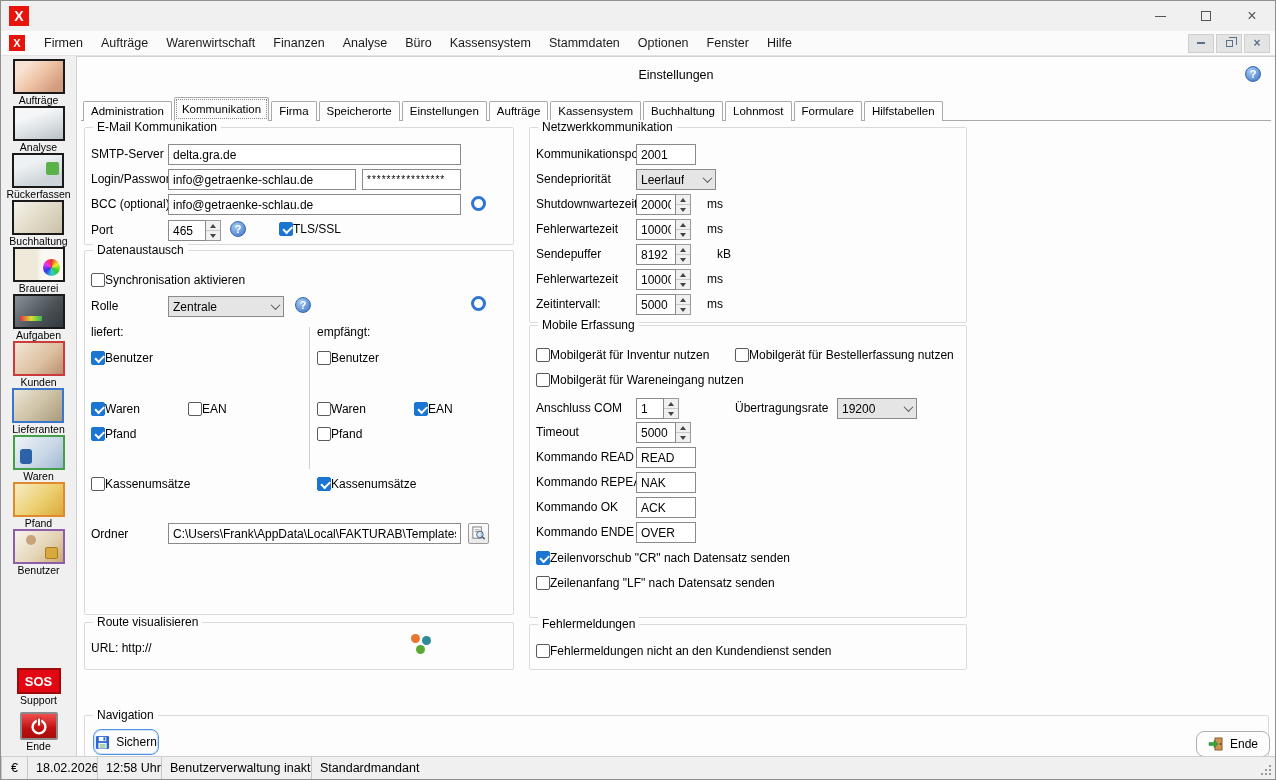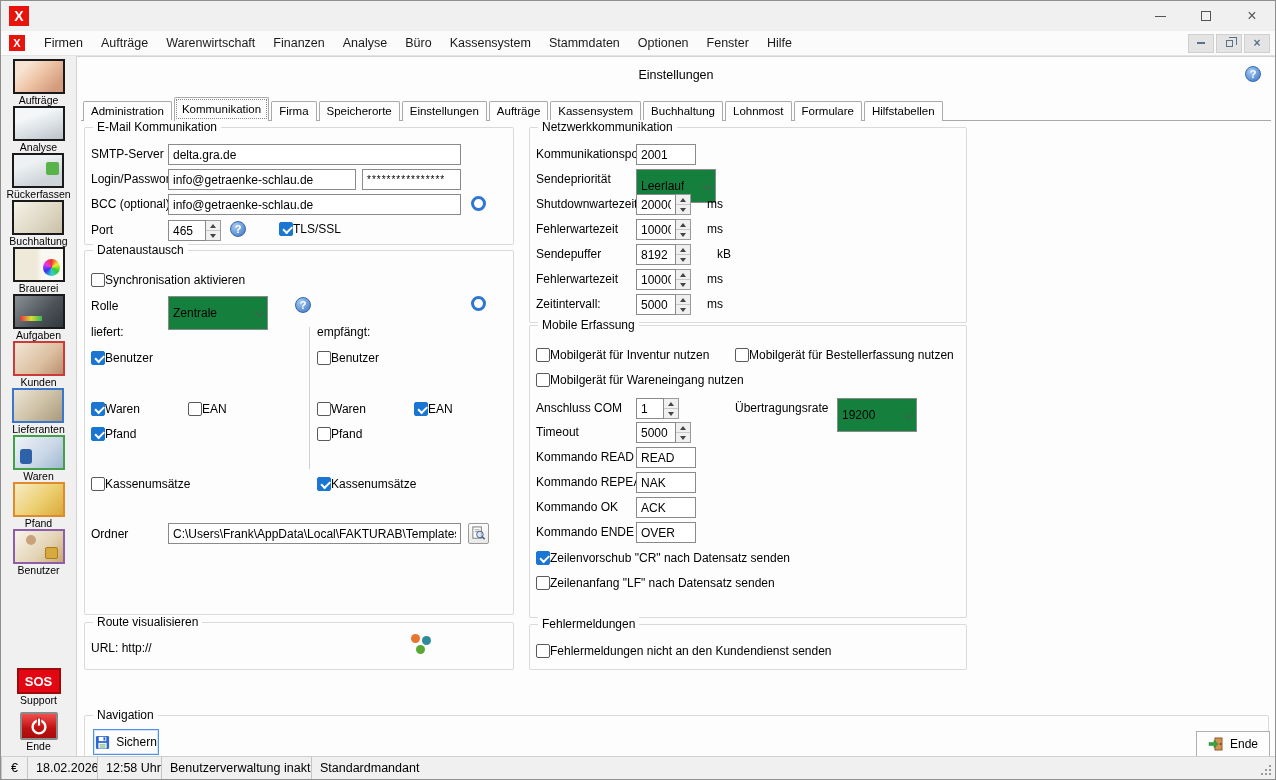--- a/index.html
+++ b/index.html
@@ -75,22 +75,22 @@
   .tab{border:1px solid #a9a9a9;border-bottom:none;background:#fdfdfd;font-size:11.5px;white-space:nowrap;
     padding:3px 7px;height:20px;margin-right:2px;position:relative;top:1px;border-radius:2px 2px 0 0;cursor:pointer;}
   .tab.active{height:24px;padding-top:5px;z-index:2;outline:1px dotted #8a8a8a;outline-offset:-3px;background:#fdfdfd;}
   
   .gb{position:absolute;border:1px solid #dadada;border-radius:2px;}
   .gb-title{position:absolute;top:-8px;left:8px;background:#fdfdfd;padding:0 4px;font-size:12px;white-space:nowrap;}
   .lbl{position:absolute;font-size:12px;white-space:nowrap;}
   .txt{position:absolute;height:21px;border:1px solid #8a8a8a;background:#fff;padding:0 4px;
     font-family:"Liberation Sans",sans-serif;font-size:12px;color:#000;}
   .pwd{letter-spacing:1px;font-size:10px;}
-  .combo{position:absolute;height:21px;border:1px solid #8a8a8a;background:#15803d;display:flex;
-    align-items:center;padding:16px 4px;cursor:pointer;}
+  .combo{position:absolute;height:21px;border:1px solid #8a8a8a;background:#e5e5e5;display:flex;
+    align-items:center;padding:9px 4px;cursor:pointer;}
   .combo-txt{font-size:12px;white-space:nowrap;overflow:hidden;}
   .chev{margin-left:auto;width:7px;height:7px;border-right:1.5px solid #555;border-bottom:1.5px solid #555;
     transform:rotate(45deg) translate(-1px,-1px);flex:none;}
   .spin{position:absolute;height:21px;display:flex;}
   .spin-in{flex:1;min-width:0;height:21px;border:1px solid #8a8a8a;background:#fff;padding:0 4px;
     font-family:"Liberation Sans",sans-serif;font-size:12px;}
   .spin-btns{width:15px;height:21px;display:flex;flex-direction:column;border:1px solid #9a9a9a;border-left:none;flex:none;}
   .sbtn{flex:1;background:#f0f0f0;display:flex;align-items:center;justify-content:center;cursor:pointer;}
   .sbtn + .sbtn{border-top:1px solid #c8c8c8;}
   .tri-up{width:0;height:0;border-left:3px solid transparent;border-right:3px solid transparent;border-bottom:4px solid #444;}
@@ -101,21 +101,21 @@
   .cb.on .cbx::after{content:"";position:absolute;left:2.5px;top:3px;width:7px;height:3.5px;
     border-left:2px solid #fff;border-bottom:2px solid #fff;transform:rotate(-45deg);}
   .cbl{font-size:12px;white-space:nowrap;}
   .ring{position:absolute;width:15px;height:15px;border-radius:50%;border:3px solid #2e75d4;background:#fff;}
   .vline{position:absolute;width:1px;background:#d0d0d0;}
   .mini-btn{position:absolute;width:21px;height:21px;border:1px solid #9a9a9a;border-radius:2px;
     background:linear-gradient(#fefefe,#e8e8e8);display:flex;align-items:center;justify-content:center;cursor:pointer;}
   .dots{position:absolute;width:22px;height:22px;}
   .dots span{position:absolute;width:9px;height:9px;border-radius:50%;}
   .btn{position:absolute;display:flex;align-items:center;justify-content:center;gap:6px;background:#fdfdfd;
-    border:1px solid #b0b0b0;border-radius:0;font-size:12px;cursor:pointer;}
+    border:1px solid #b0b0b0;border-radius:8px;font-size:12px;cursor:pointer;}
   .btn-primary{border:1px solid #4f94e8;box-shadow:0 0 0 1px #cfe2f8 inset;}
   
   .statusbar{position:absolute;left:0;right:0;bottom:0;height:23px;background:#f0f0f0;border-top:1px solid #cfcfcf;
     display:flex;align-items:stretch;font-size:12.5px;}
   .ss{border-left:1px solid #c6c6c6;padding:0 8px;display:flex;align-items:center;white-space:nowrap;overflow:hidden;}
   .ss.msg{border-left:none;width:786px;}
   .ss.cur{width:26px;justify-content:center;padding:0;}
   .ss.date{width:70px;}.ss.time{width:64px;}.ss.user{width:150px;}.ss.mand{flex:1;}
   .grip{position:absolute;right:4px;bottom:4px;width:2px;height:2px;background:#9a9a9a;
     box-shadow:-4px 0 #9a9a9a,-8px 0 #9a9a9a,0 -4px #9a9a9a,-4px -4px #9a9a9a,0 -8px #9a9a9a;}
@@ -282,21 +282,21 @@
       </span>
     </div>
 
     <div class="gb" style="left:7px;top:193px;width:430px;height:365px">
       <span class="gb-title">Datenaustausch</span>
       <span class="cb" style="left:6px;top:21px">
         <span class="cbx"></span>
         <span class="cbl">Synchronisation aktivieren</span>
       </span>
       <span class="lbl" style="left:6px;top:48px">Rolle</span>
-      <span class="combo" style="left:83px;top:45px;width:100px">
+      <span class="combo" style="left:83px;top:45px;width:116px">
         <span class="combo-txt">Zentrale</span>
         <span class="chev"></span>
       </span>
       <span class="help" style="position:absolute;left:210px;top:46px">?</span>
       <span class="ring" style="left:386px;top:45px"></span>
       <span class="lbl" style="left:6px;top:74px">liefert:</span>
       <span class="lbl" style="left:232px;top:74px">empfängt:</span>
       <span class="vline" style="left:224px;top:76px;height:142px"></span>
       <span class="cb on" style="left:6px;top:99px">
         <span class="cbx"></span>

